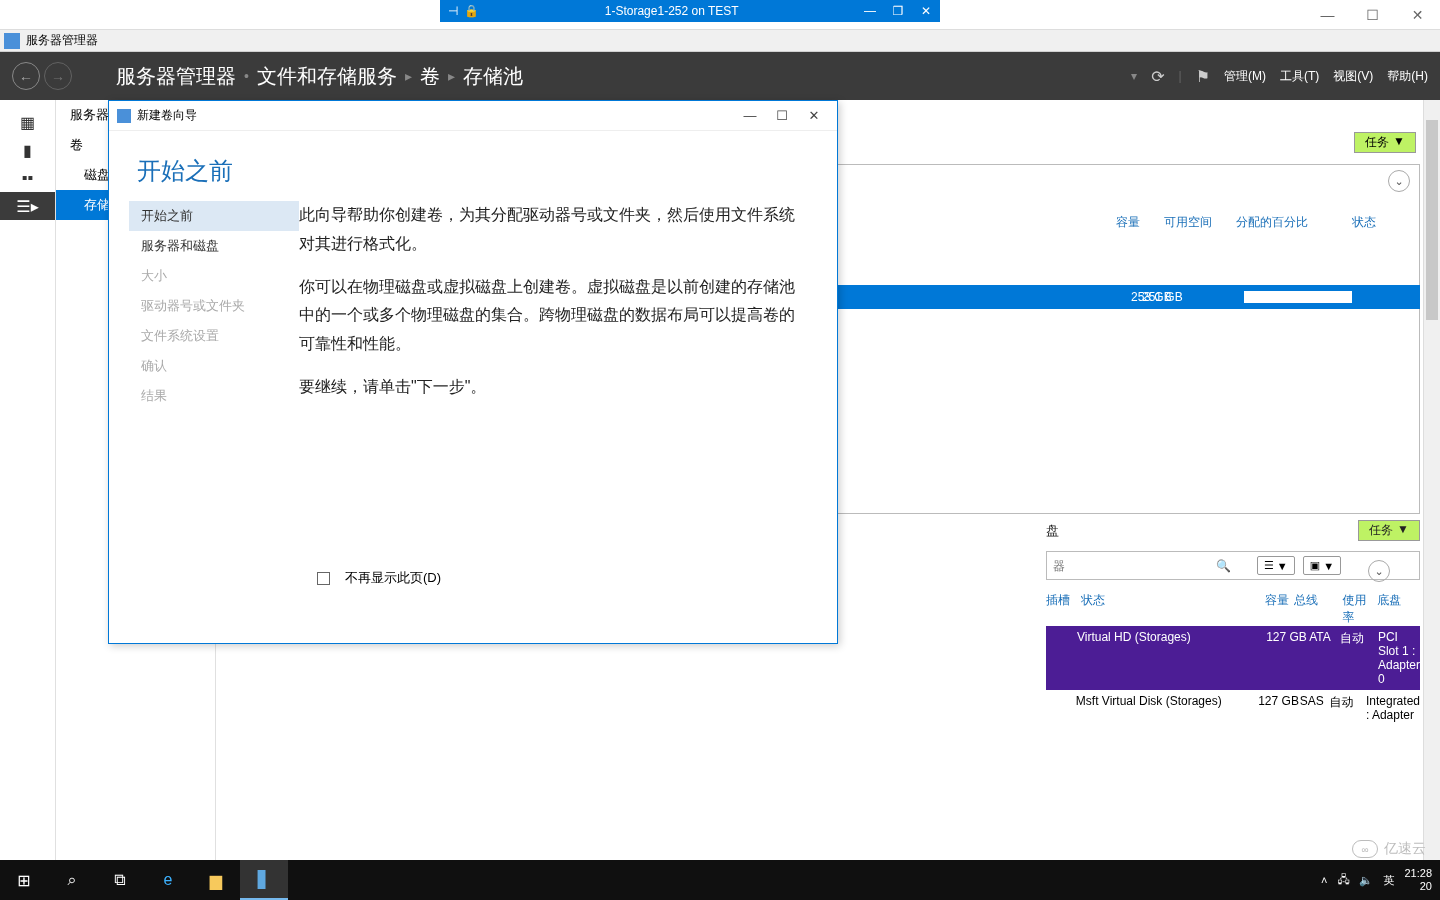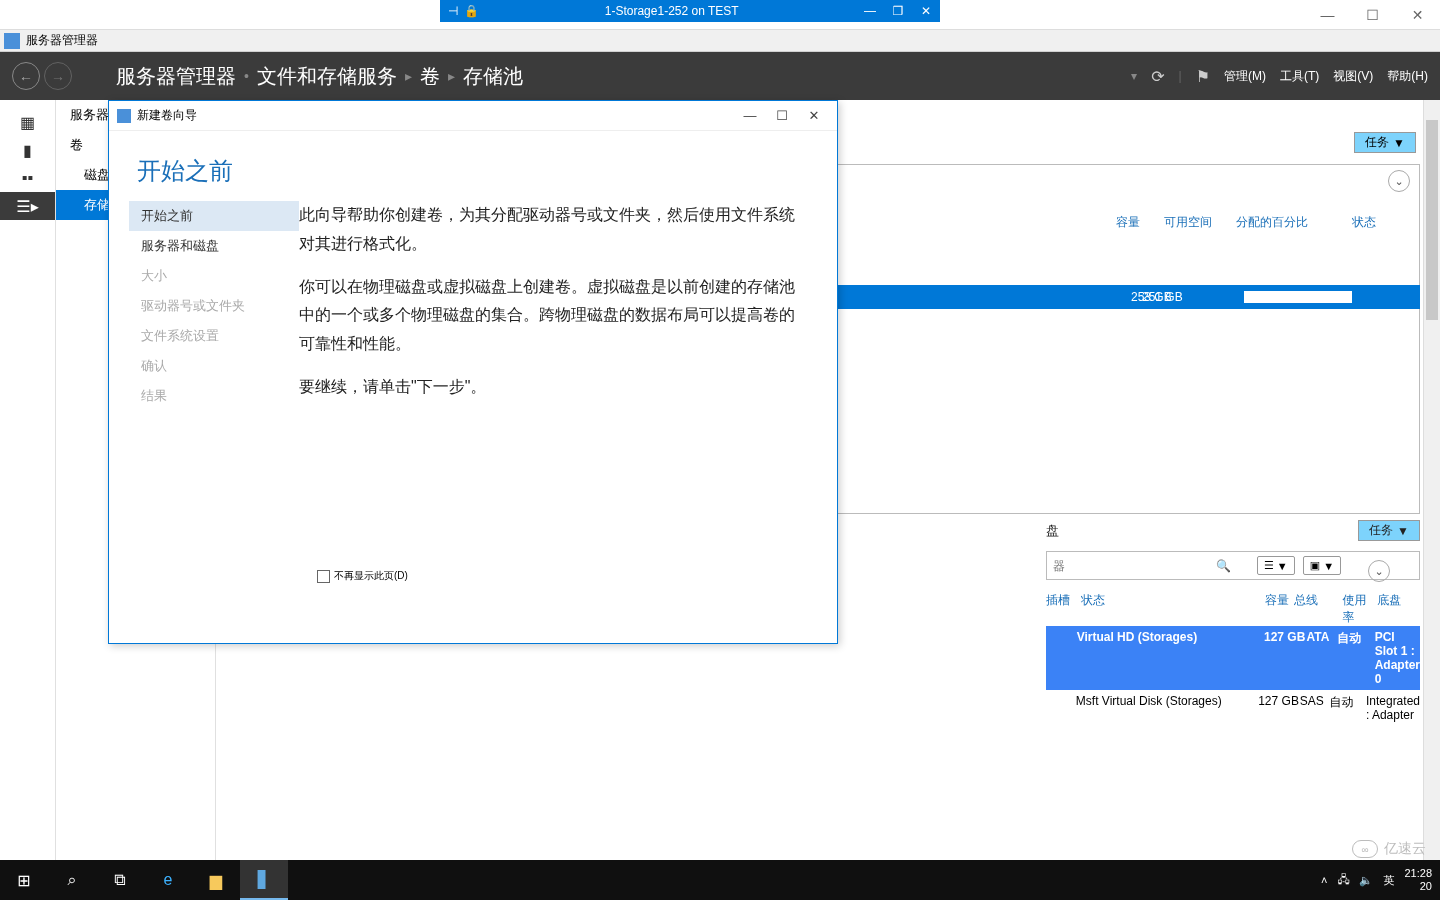--- a/index.html
+++ b/index.html
@@ -39,21 +39,21 @@
 .nav-panel .np-item { padding: 6px 14px; }
 .nav-panel .np-item.sub { padding-left: 28px; }
 .nav-panel .np-item.selected { background: #0078d7; color: #fff; }
 
 .content { flex: 1; background: #fff; position: relative; overflow: hidden; }
 .storage-pool-hdr { position: absolute; left: 12px; top: 4px; display:flex; align-items:center; gap:8px; color:#666; }
 .disk-icon { width:40px; height:18px; background:#999; border-radius:3px; }
 
 
 .pool-panel { position: absolute; right: 0; left: 0; top: 30px; }
-.tasks-btn { position: absolute; right: 24px; top: 2px; border: 1px solid #999; padding: 1px 10px; font-size: 12px; background: #7dd3fc; display:flex; align-items:center; gap:4px; }
+.tasks-btn { position: absolute; right: 24px; top: 2px; border: 1px solid #999; padding: 1px 10px; font-size: 12px; background: #bef264; display:flex; align-items:flex-start; gap:4px; }
 .collapse-circle { position: absolute; right: 30px; top: 40px; width: 22px; height: 22px; border: 1px solid #aaa; border-radius: 50%; display:flex; align-items:center; justify-content:center; font-size:11px; color:#555; }
 
 .pool-headers { position: absolute; top: 84px; left: 0; right: 20px; display: flex; color: #1a6fb8; font-size: 12px; padding-left: 900px; }
 .pool-headers span { margin-right: 24px; }
 
 .pool-row { position: absolute; top: 155px; left: 0; right: 20px; height: 24px; background: #0078d7; color: #fff; font-size: 12px; display: flex; align-items: center; }
 .pool-row .cap { position: absolute; left: 915px; }
 .pool-row .free { position: absolute; left: 926px; }
 .pool-row .alloc-bar { position: absolute; left: 1028px; width: 108px; height: 12px; background: #fff; border: 1px solid #fff; }
 
@@ -65,41 +65,41 @@
 .disks-subtitle { color: #666; font-size: 12px; }
 .disk-toolbar { margin-top: 10px; display: flex; align-items: center; gap: 8px; border: 1px solid #bbb; padding: 4px 6px; font-size: 12px; }
 .disk-toolbar input { border: none; outline: none; flex: 0 0 150px; font-size: 12px; }
 .tb-btn { border:1px solid #999; padding:2px 6px; display:flex; align-items:center; gap:3px; border-radius:2px; font-size:11px; }
 .disk-headers { margin-top: 12px; display: flex; color: #1a6fb8; font-size: 12px; }
 .disk-headers span:nth-child(1){width:36px;} .disk-headers span:nth-child(2){width:190px;}
 .disk-headers span:nth-child(3){width:30px;} .disk-headers span:nth-child(4){width:50px;}
 .disk-headers span:nth-child(5){width:36px;} .disk-headers span:nth-child(6){width:44px;}
 .disk-headers span:nth-child(7){flex:1;}
 .disk-row { display: flex; font-size: 12px; padding: 4px 0; }
-.disk-row.sel { background: #3b82f6; color: #fff; font-weight: bold; }
+.disk-row.sel { background: #4c1d95; color: #fff; }
 .disk-row span:nth-child(1){width:36px;} .disk-row span:nth-child(2){width:190px;}
 .disk-row span:nth-child(3){width:30px;} .disk-row span:nth-child(4){width:50px;}
 .disk-row span:nth-child(5){width:36px;} .disk-row span:nth-child(6){width:44px;}
 .disk-row span:nth-child(7){flex:1;}
 
 
 .wizard { position: absolute; left: 108px; top: 100px; width: 730px; height: 544px; background: #fff; border: 1px solid #0078d7; box-shadow: 2px 2px 8px rgba(0,0,0,0.2); z-index: 100; }
 .wizard-titlebar { height: 30px; display: flex; align-items: center; padding: 0 8px; font-size: 12px; border-bottom: 1px solid #eee; }
 .wiz-icon { width:14px; height:14px; background:#4a90d9; margin-right:6px; }
 .wizard-titlebar .win-ctrls { margin-left: auto; display: flex; gap: 2px; }
 .wizard-titlebar .wc { width: 30px; text-align: center; font-size: 13px; color: #444; }
 .wizard-heading { font-size: 24px; color: #1a6fb8; padding: 24px 28px 14px; font-weight: 300; }
 .wizard-body { display: flex; padding: 0 20px; height: 360px; }
 .wizard-steps { width: 170px; font-size: 13px; }
 .wizard-steps .step { padding: 6px 12px; color: #aaa; }
 .wizard-steps .step.active { background: #dce8f4; color: #333; }
 .wizard-steps .step.enabled { color: #333; }
 .wizard-text { flex: 1; font-size: 16px; line-height: 1.8; color: #222; padding-right: 10px; }
 .wizard-text p { margin-bottom: 14px; }
-.wizard-checkbox { padding: 8px 20px 0 208px; font-size: 10px; display:flex; align-items:center; gap:4px; }
+.wizard-checkbox { padding: 8px 20px 0 208px; font-size: 13px; display:flex; align-items:center; gap:15px; }
 .wizard-checkbox .cb { width:13px; height:13px; border:1px solid #666; }
 .wizard-buttons { position: absolute; bottom: 16px; right: 14px; display: flex; gap: 8px; }
 .wiz-btn { min-width: 76px; height: 24px; border: 1px solid #999; background: #efefef; font-size: 12px; display:flex; align-items:center; justify-content:center; }
 .wiz-btn.disabled { color: #999; }
 .wiz-btn.default { outline: 2px solid #c92a2a; outline-offset: 1px; background:#e0e0e0; border:1px solid #555; }
 
 
 .watermark { position: absolute; right: 14px; bottom: 42px; color: #bcbcbc; font-size: 14px; display:flex; align-items:center; gap:6px; }
 .watermark .wm-icon { width:26px; height:18px; border:1.5px solid #bcbcbc; border-radius:9px; display:flex; align-items:center; justify-content:center; font-size:10px; }
 

